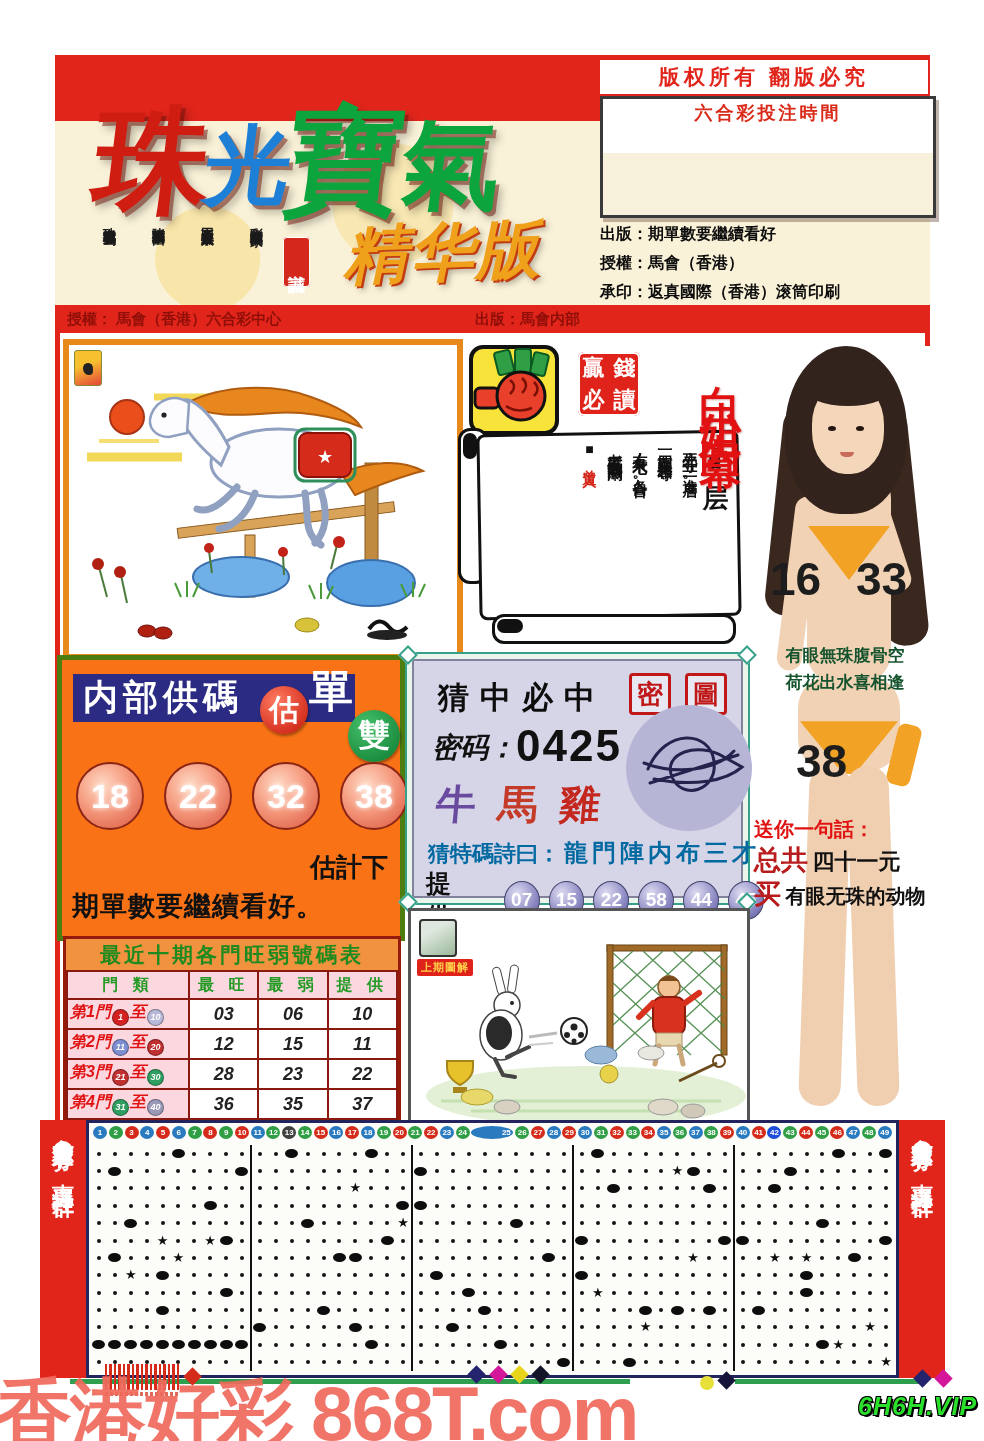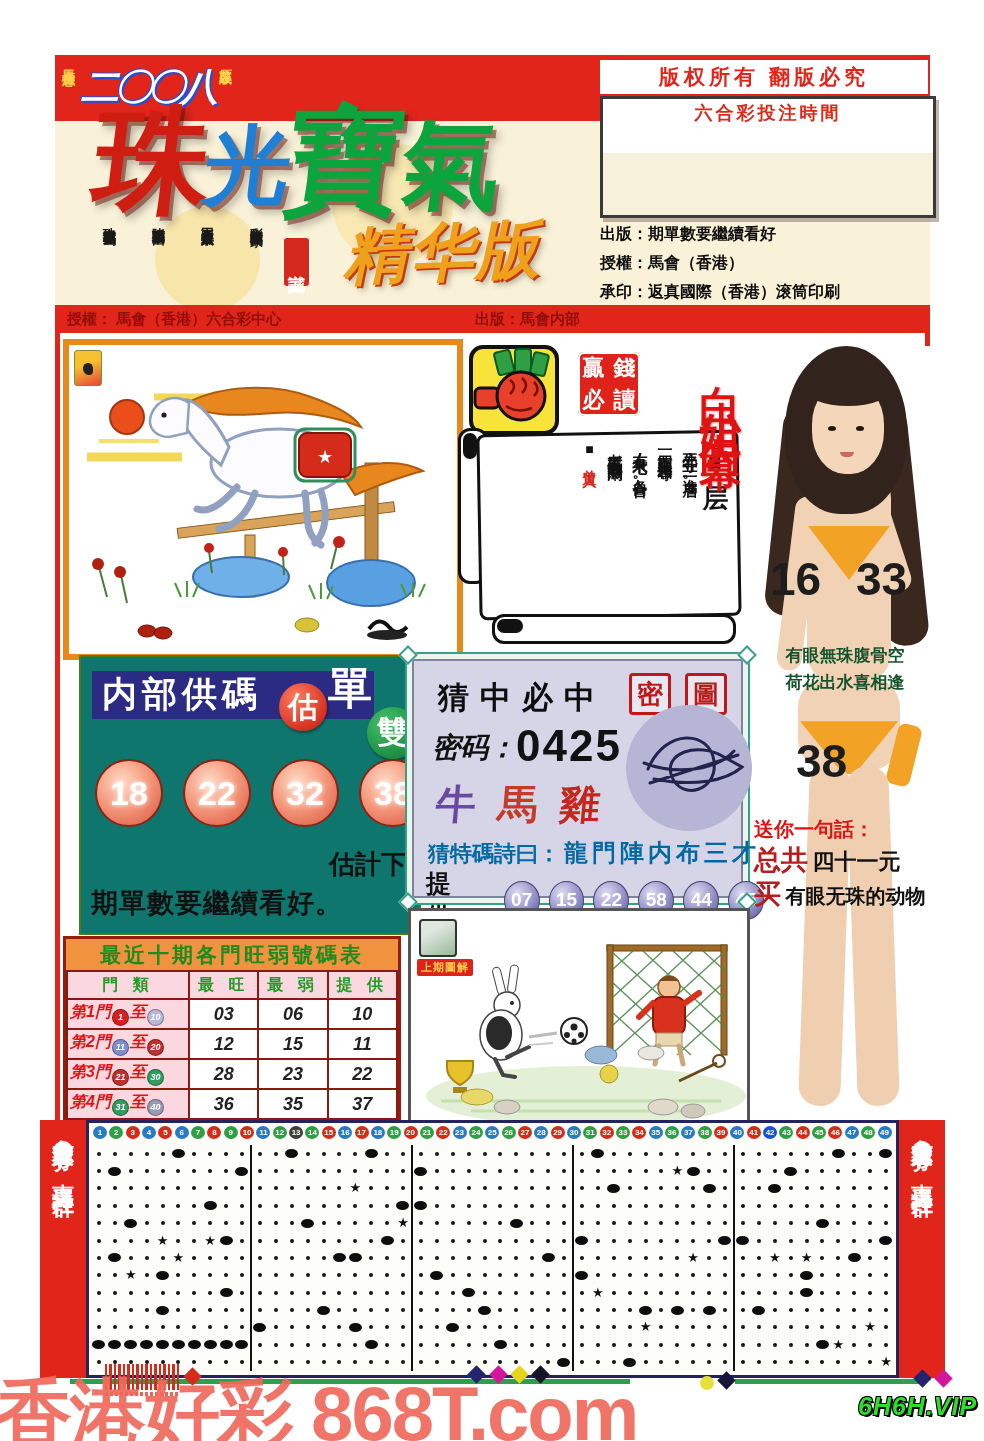--- a/index.html
+++ b/index.html
@@ -100,21 +100,21 @@
   .ov-num{position:absolute;font-size:46px;font-weight:bold;color:#1d1d1d;z-index:4;font-family:"Liberation Sans",sans-serif;}
   .ov-poem{left:752px;top:642px;width:186px;text-align:center;font-size:17px;font-weight:bold;color:#14532d;z-index:4;
     font-family:"Liberation Serif","DejaVu Serif",serif;line-height:27px;}
   .gift{left:754px;top:814px;z-index:4;line-height:31px;white-space:nowrap;}
   .gift .r{color:#e01212;font-weight:900;font-size:20px;}
   .gift .r2{color:#b91c1c;font-weight:900;font-size:27px;}
   .gift .b{color:#111;font-weight:900;font-size:22px;}
   .gift .b2{color:#111;font-weight:900;font-size:20px;}
 
   
-  .neibu{left:79px;top:655px;width:338px;height:276px;background:#0f766e;border:2px solid #4d7c0f;z-index:2;}
+  .neibu{left:57px;top:655px;width:338px;height:276px;background:#f97316;border:5px solid #4d7c0f;z-index:2;}
   .neibu-banner{position:absolute;left:11px;top:14px;width:282px;height:48px;background:#2b2b84;}
   .neibu-banner .txt{color:#fff;font-size:35px;font-weight:900;font-family:"Liberation Serif","DejaVu Serif",serif;
     letter-spacing:5px;line-height:48px;padding-left:10px;}
   .neibu-dan{position:absolute;right:2px;top:-12px;color:#fff;font-size:44px;font-weight:900;font-family:"Liberation Serif","DejaVu Serif",serif;}
   .circ{position:absolute;border-radius:50%;display:flex;align-items:center;justify-content:center;color:#fff;font-weight:900;}
   .neibu-gu{left:198px;top:26px;width:48px;height:48px;font-size:30px;background:radial-gradient(circle at 35% 30%,#ff7a60,#c41507);box-shadow:1px 2px 3px rgba(0,0,0,.4);}
   .neibu-shuang{left:286px;top:50px;width:52px;height:52px;font-size:32px;background:radial-gradient(circle at 35% 30%,#45c06a,#0c7a30);box-shadow:1px 2px 3px rgba(0,0,0,.4);}
   .neibu-balls{position:absolute;left:14px;top:102px;display:flex;gap:20px;}
   .ball-lg{width:64px;height:64px;border-radius:50%;border:2px solid #8a2415;color:#fff;font-size:34px;font-weight:bold;
     display:flex;align-items:center;justify-content:center;
@@ -192,25 +192,20 @@
     white-space:nowrap;z-index:10;font-family:"Liberation Sans",sans-serif;}
   .site{left:858px;top:1392px;font-size:25px;font-weight:900;font-style:italic;color:#2be02b;letter-spacing:1px;z-index:10;
     text-shadow:-1px -1px 0 #000,1px -1px 0 #000,-1px 1px 0 #000,1px 1px 0 #000,2px 2px 0 #000;}
 </style>
 </head>
 <body>
 
 <div class="page">
 
   <div class="abs header-band">
-    <div class="abs logo-block">
-      <div class="logo-vt">馬會標志</div>
-      <div class="logo-chain">二〇〇八</div>
-      <div class="logo-vt">原裝正版</div>
-    </div>
     <div class="abs copyright">版权所有 翻版必究</div>
   </div>
 
   <div class="abs right-panel"></div>
   <div class="abs betting-box">
     <div class="betting-title">六合彩投注時間</div>
     <div class="betting-blank"></div>
   </div>
   <div class="abs pub-info">
     <div>出版：期單數要繼續看好</div>
@@ -545,21 +540,21 @@
           <div class="tkt-nball" style="background: rgb(212, 43, 26);">15</div>
           <div class="tkt-nball" style="background: rgb(42, 122, 192);">16</div>
           <div class="tkt-nball" style="background: rgb(212, 43, 26);">17</div>
           <div class="tkt-nball" style="background: rgb(42, 122, 192);">18</div>
           <div class="tkt-nball" style="background: rgb(47, 158, 69);">19</div>
           <div class="tkt-nball" style="background: rgb(212, 43, 26);">20</div>
           <div class="tkt-nball" style="background: rgb(47, 158, 69);">21</div>
           <div class="tkt-nball" style="background: rgb(212, 43, 26);">22</div>
           <div class="tkt-nball" style="background: rgb(42, 122, 192);">23</div>
           <div class="tkt-nball" style="background: rgb(47, 158, 69);">24</div>
-          <div class="tkt-nball" style="background: rgb(42, 122, 192);">25</div>
+          <div class="tkt-nball" style="background: rgb(42, 122, 192); padding-left: 28px;">25</div>
           <div class="tkt-nball" style="background: rgb(47, 158, 69);">26</div>
           <div class="tkt-nball" style="background: rgb(212, 43, 26);">27</div>
           <div class="tkt-nball" style="background: rgb(42, 122, 192);">28</div>
           <div class="tkt-nball" style="background: rgb(212, 43, 26);">29</div>
           <div class="tkt-nball" style="background: rgb(42, 122, 192);">30</div>
           <div class="tkt-nball" style="background: rgb(47, 158, 69);">31</div>
           <div class="tkt-nball" style="background: rgb(212, 43, 26);">32</div>
           <div class="tkt-nball" style="background: rgb(47, 158, 69);">33</div>
           <div class="tkt-nball" style="background: rgb(212, 43, 26);">34</div>
           <div class="tkt-nball" style="background: rgb(42, 122, 192);">35</div>

